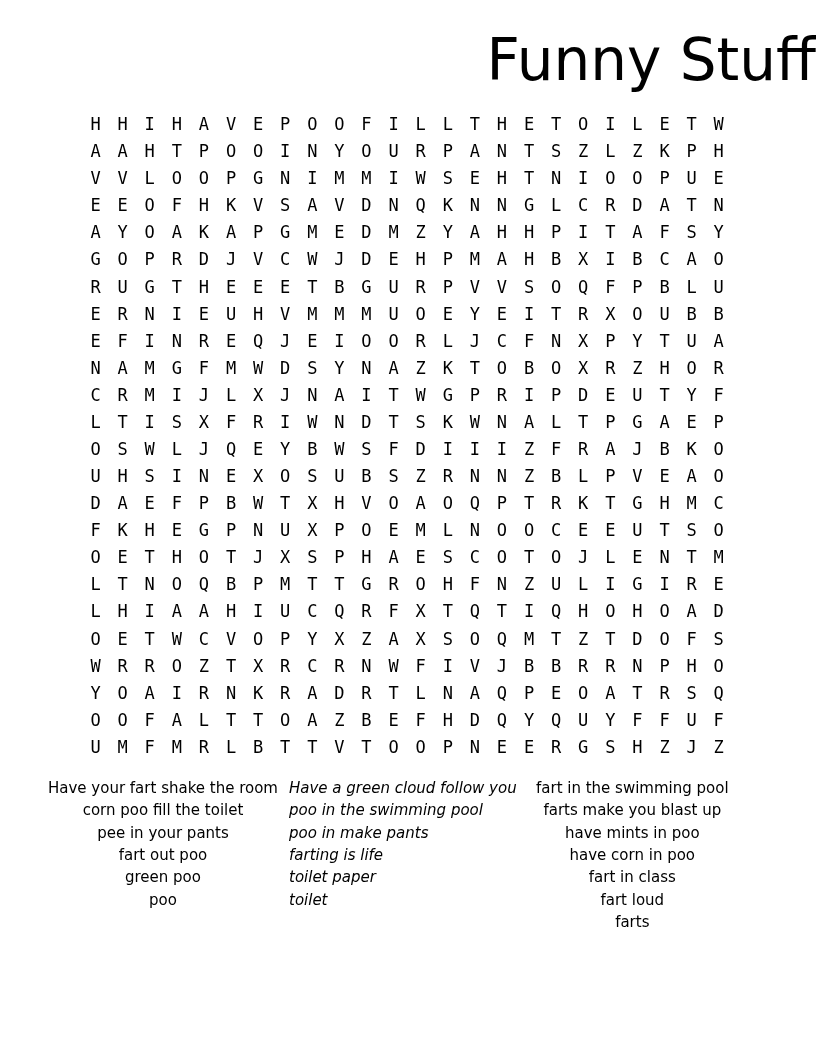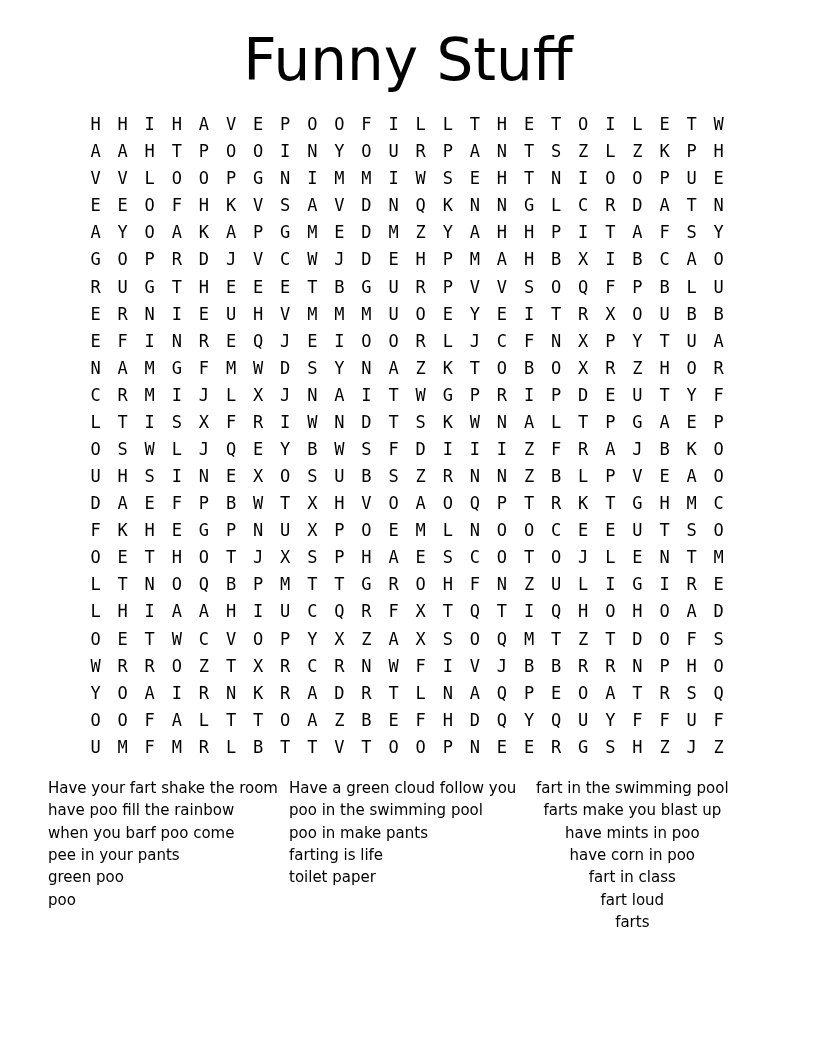--- a/index.html
+++ b/index.html
@@ -13,21 +13,21 @@
     background: #ffffff;
     color: #000000;
     font-family: "DejaVu Sans", "Liberation Sans", sans-serif;
     overflow: hidden;
   }
   .page-title {
     position: absolute;
     top: 20px;
     left: 0;
     width: 816px;
-    text-align: center;
+    text-align: right;
     font-size: 58px;
     font-weight: 400;
     line-height: 80px;
     letter-spacing: 0px;
     white-space: nowrap;
   }
   .word-grid {
     position: absolute;
     left: 82px;
     top: 111px;
@@ -43,22 +43,22 @@
     font-size: 17px;
     line-height: 1;
   }
   .word-list {
     position: absolute;
     top: 777px;
     font-size: 15px;
     line-height: 22.35px;
     white-space: nowrap;
   }
-  .word-list.col-1 { left: 48px; }
-  .word-list.col-2 { left: 289px; }
+  .word-list.col-1 { left: 48px; text-align: center; }
+  .word-list.col-2 { left: 289px; font-style: italic; }
   .word-list.col-3 { left: 536px; text-align: center; }
 </style>
 </head>
 <body>
 
 <div class="page-title">Funny Stuff</div>
 
 <div class="word-grid">
     <span class="cell">H</span>
     <span class="cell">H</span>
@@ -633,33 +633,34 @@
     <span class="cell">G</span>
     <span class="cell">S</span>
     <span class="cell">H</span>
     <span class="cell">Z</span>
     <span class="cell">J</span>
     <span class="cell">Z</span>
   </div>
 
 <div class="word-list col-1">
     <div>Have your fart shake the room</div>
-    <div>have poo fill the rainbow</div>
-    <div>when you barf poo come</div>
+    <div>corn poo fill the toilet</div>
     <div>pee in your pants</div>
+    <div>fart out poo</div>
     <div>green poo</div>
     <div>poo</div>
   </div>
 
 <div class="word-list col-2">
     <div>Have a green cloud follow you</div>
     <div>poo in the swimming pool</div>
     <div>poo in make pants</div>
     <div>farting is life</div>
     <div>toilet paper</div>
+    <div>toilet</div>
   </div>
 
 <div class="word-list col-3">
     <div>fart in the swimming pool</div>
     <div>farts make you blast up</div>
     <div>have mints in poo</div>
     <div>have corn in poo</div>
     <div>fart in class</div>
     <div>fart loud</div>
     <div>farts</div>

